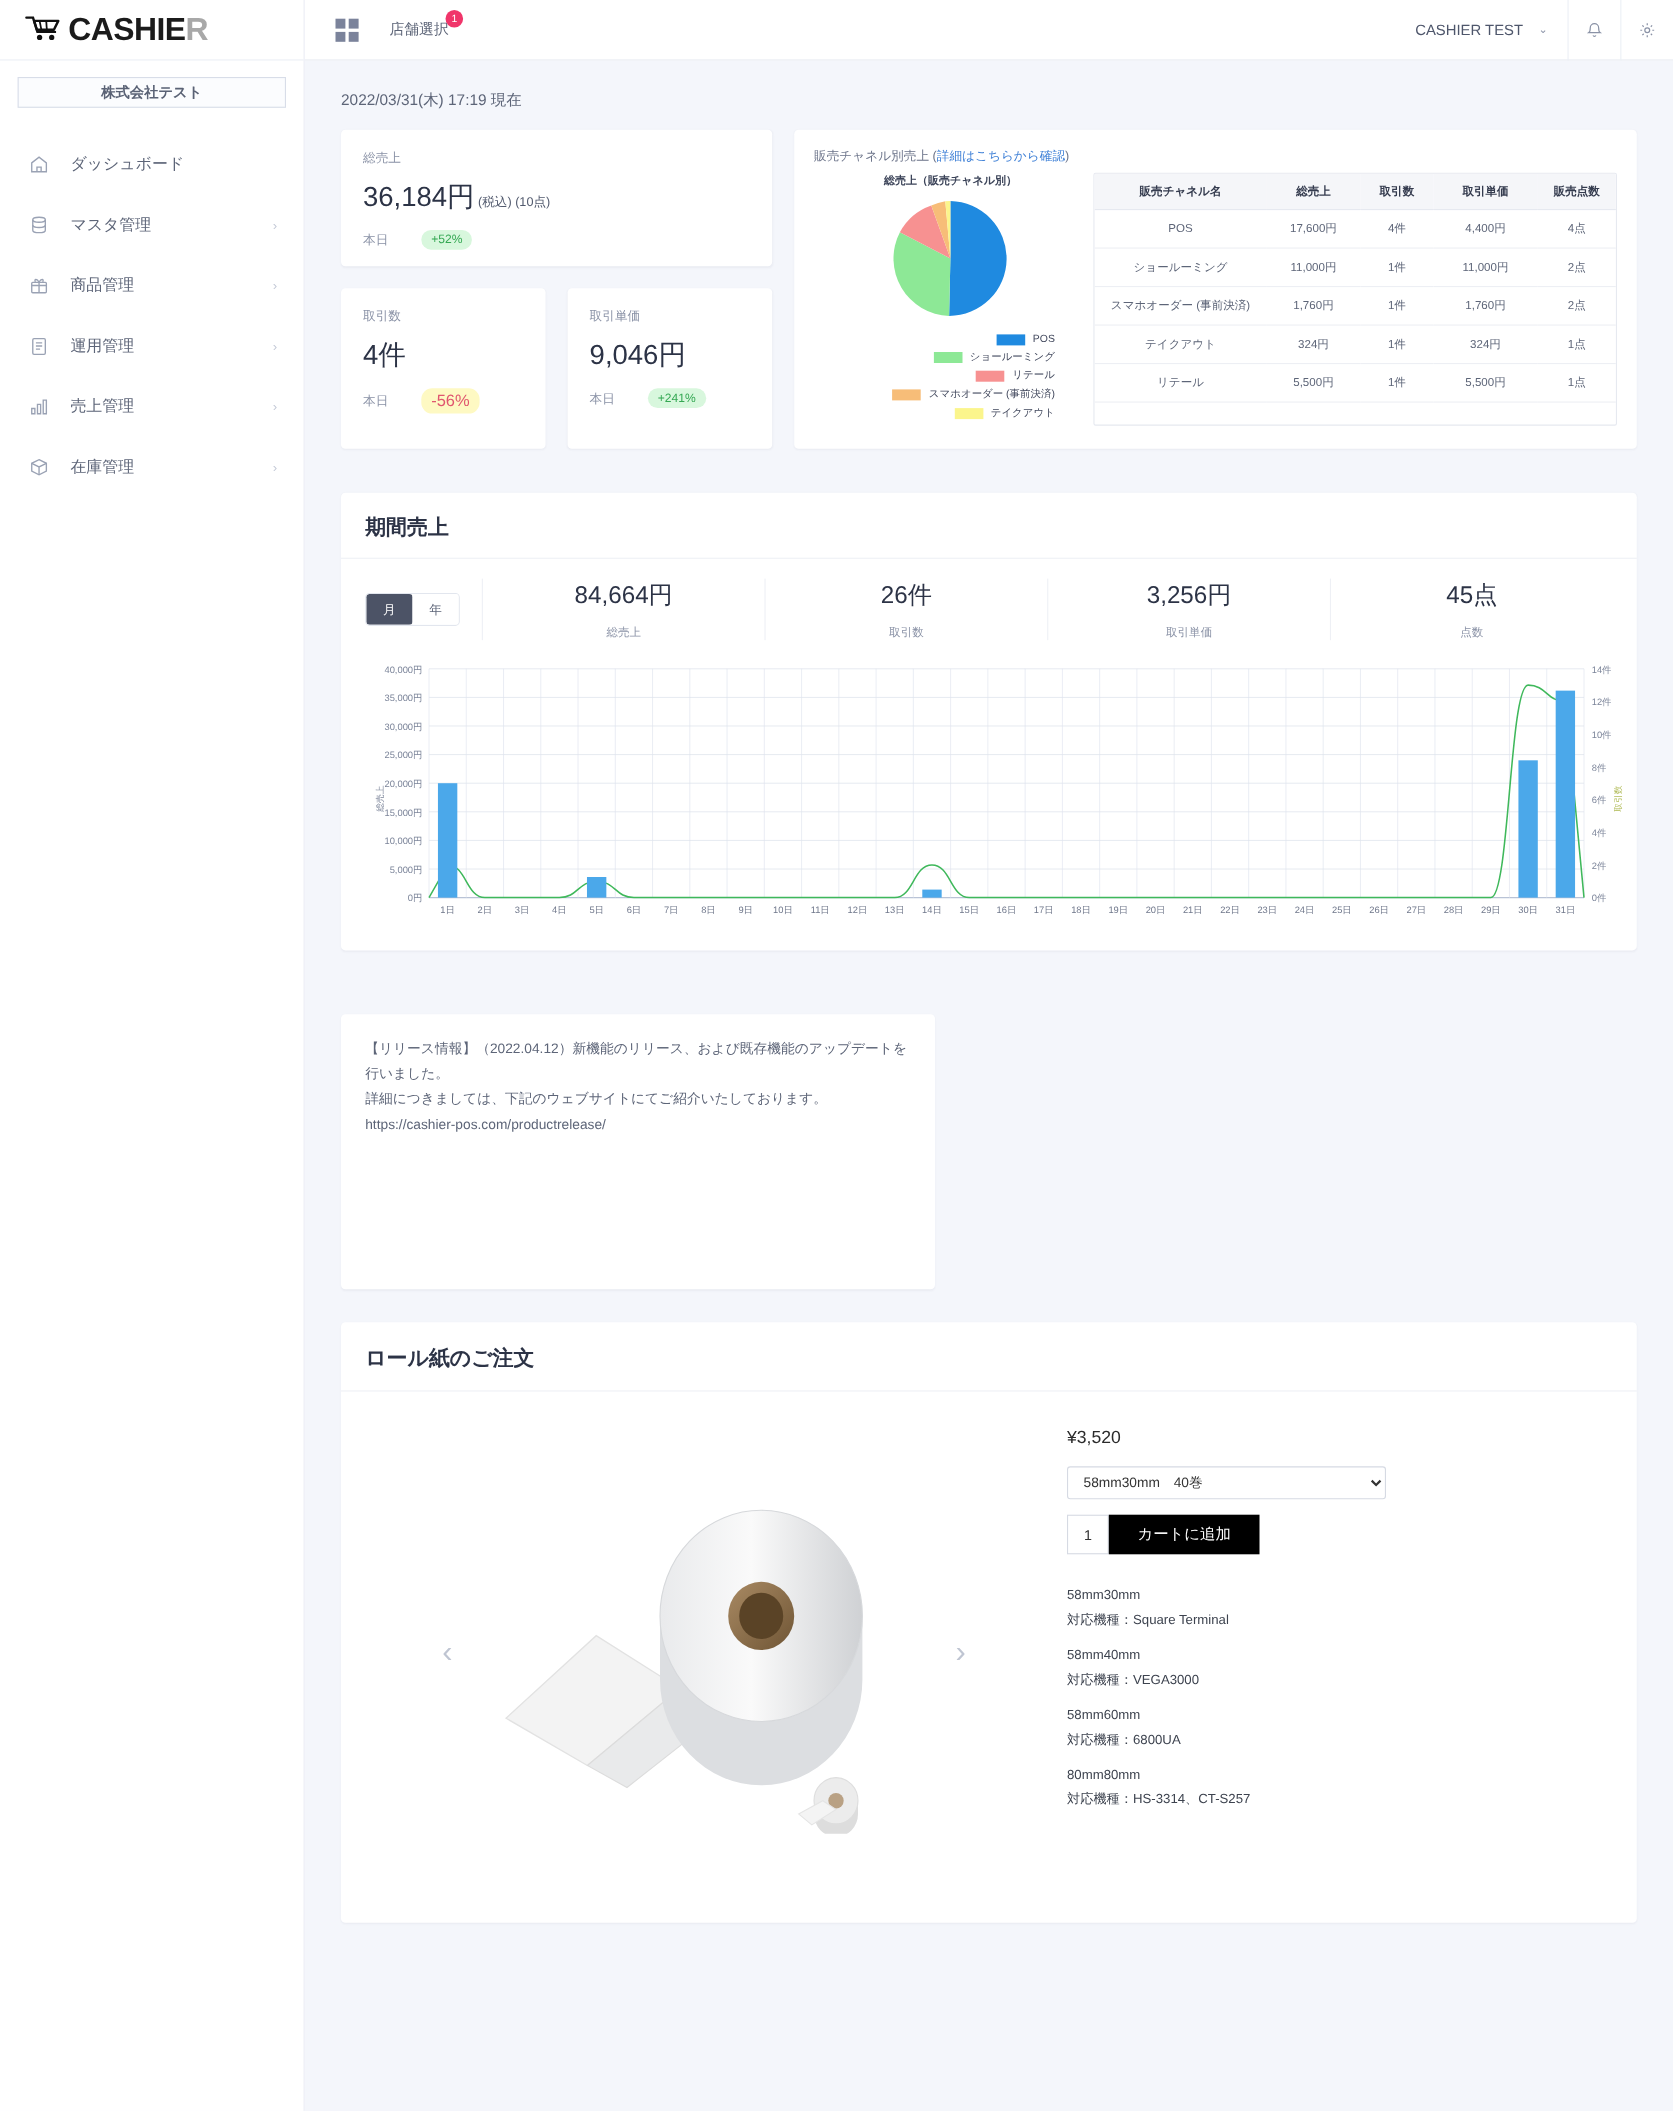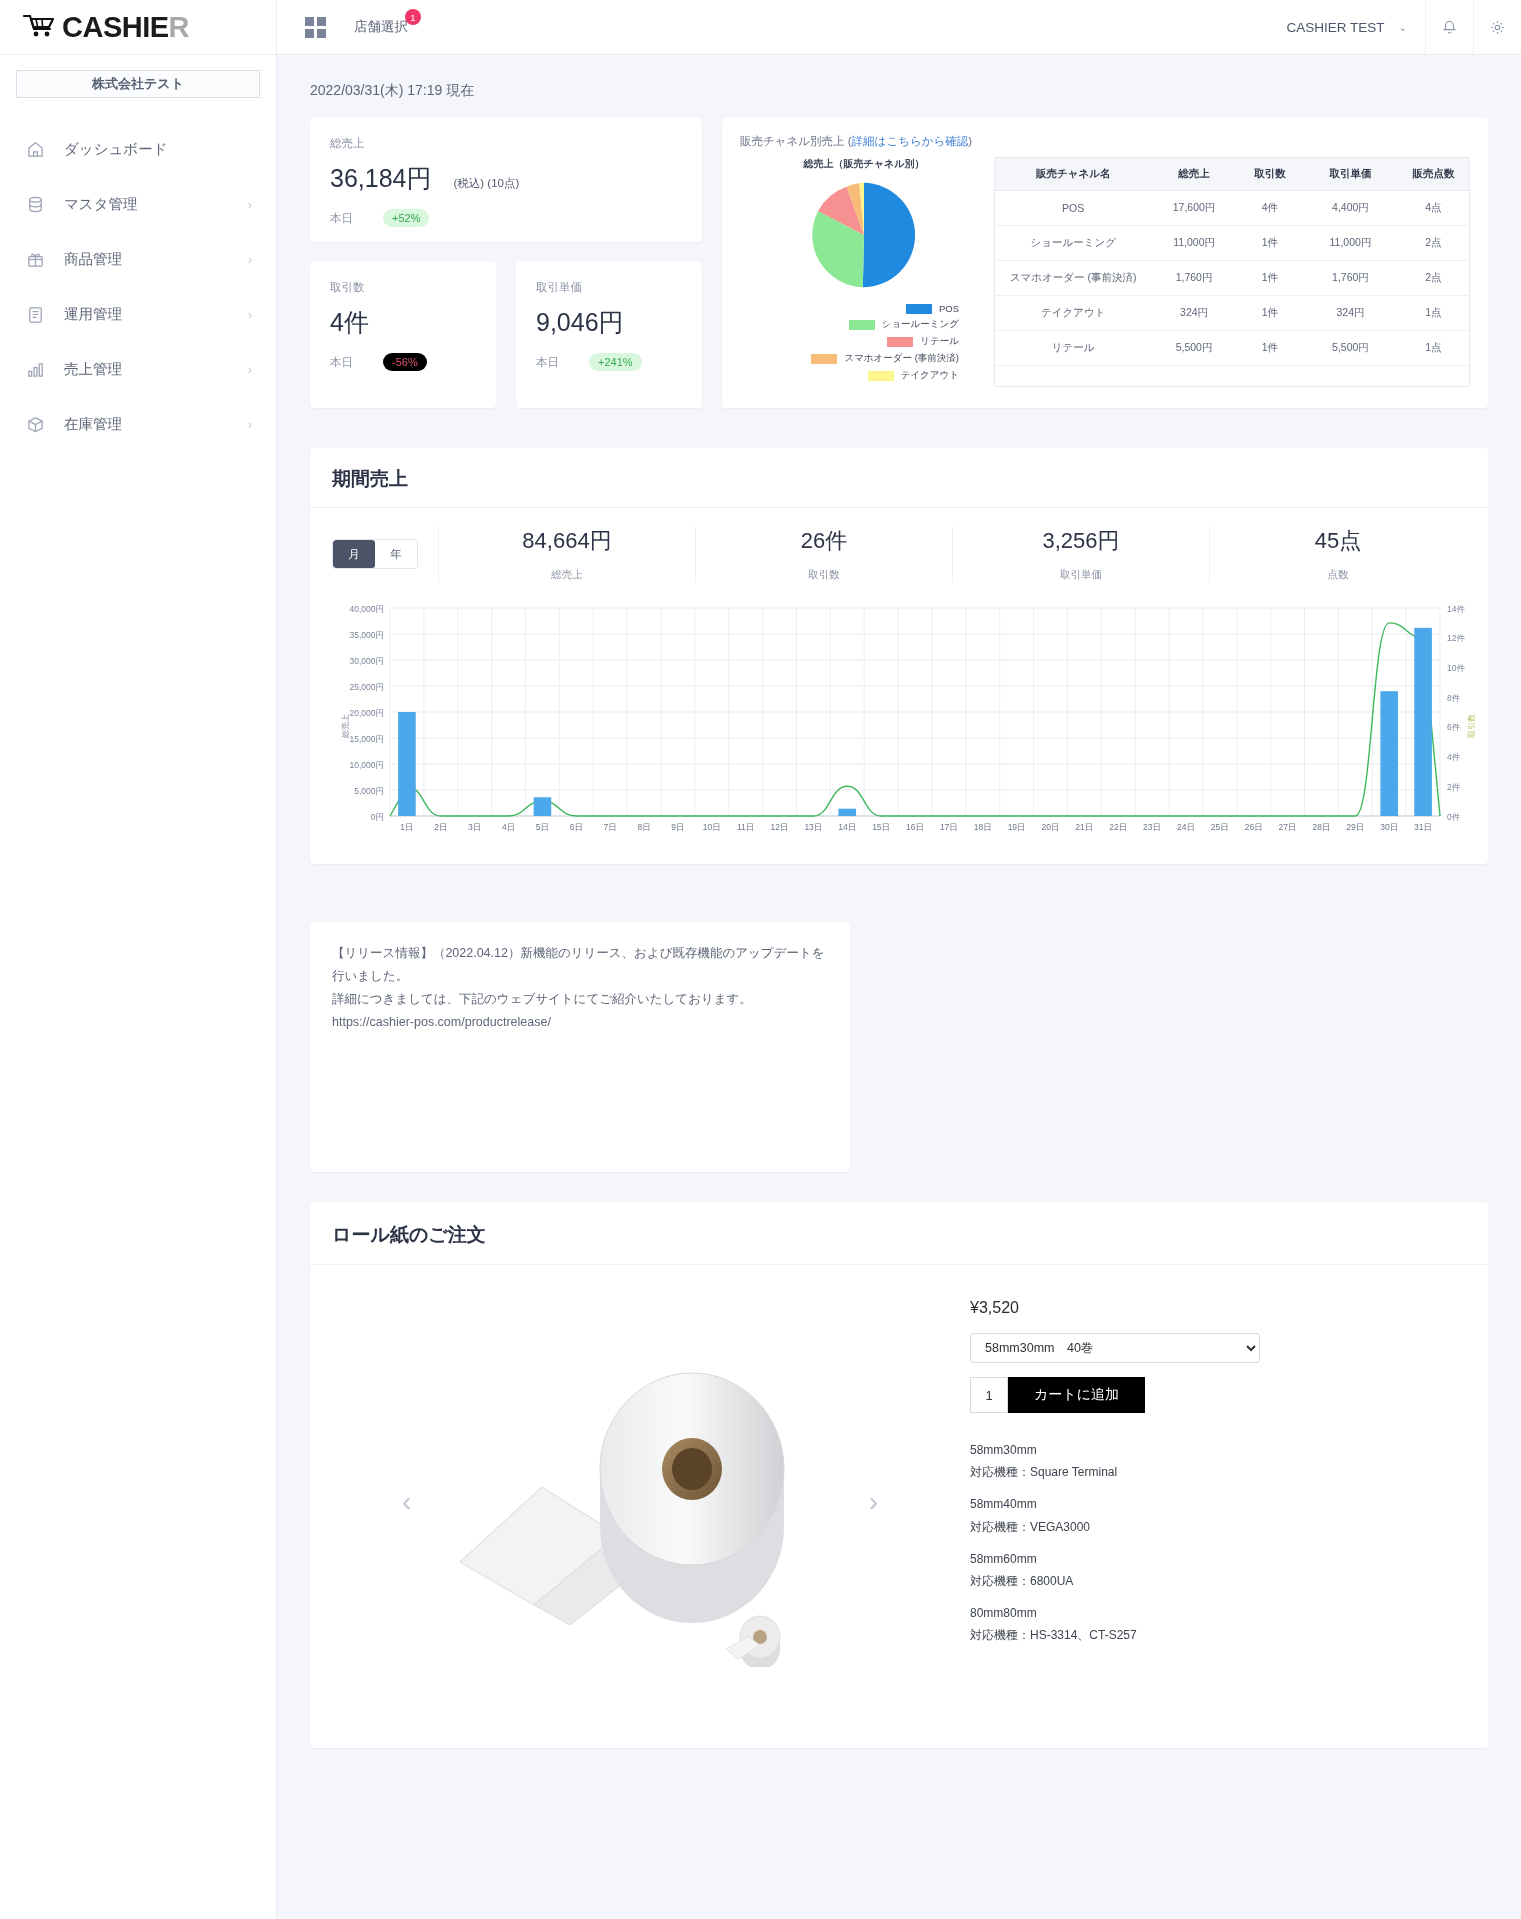--- a/index.html
+++ b/index.html
@@ -68,26 +68,26 @@
 
   .content { padding: 27px 33px 0 33px; height: 1864px; overflow: hidden; }
   .asof { font-size: 14px; color: #5d6578; margin-bottom: 18px; }
 
   
   .row1 { display: flex; gap: 20px; }
   .col-left { width: 392px; flex: 0 0 392px; }
   .card { background: #fff; border-radius: 4px; box-shadow: 0 1px 2px rgba(30,40,70,.05); }
   .kpi-big { height: 124px; padding: 18px 20px 0 20px; }
   .kpi-label { font-size: 11.5px; color: #8a92a6; margin-bottom: 11px; }
-  .kpi-main { font-size: 25px; color: #2c3346; font-weight: 500; display: flex; align-items: baseline; gap: 19px; }
+  .kpi-main { font-size: 25px; color: #2c3346; font-weight: 500; display: flex; align-items: baseline; }
   .kpi-sub { font-size: 11.5px; color: #525a6e; margin-left: 3px; font-weight: normal; }
   .kpi-foot { margin-top: 14px; display: flex; align-items: center; gap: 30px; }
   .kpi-today { font-size: 11.5px; color: #8a92a6; }
   .pill-up { background: #d8f7dd; color: #35a853; font-size: 11px; padding: 3px 9px; border-radius: 10px; }
-  .pill-down { background: #000000; color: #e0566f; font-size: 11px; padding: 3px 9px; border-radius: 10px; }
+  .pill-down { background: #fef9c3; color: #e0566f; font-size: 15px; padding: 3px 9px; border-radius: 10px; }
   .row1b { display: flex; gap: 20px; margin-top: 20px; }
   .kpi-sm { width: 186px; flex: 0 0 186px; height: 146px; padding: 18px 20px 0 20px; }
 
   .chan-card { flex: 1; padding: 16px 18px 0 18px; height: 290px; position: relative; }
   .chan-title { font-size: 11.5px; color: #6b7389; }
   .chan-title .lnk { color: #3d7fd6; }
   .chan-body { display: flex; margin-top: 8px; }
   .pie-wrap { width: 248px; flex: 0 0 248px; display: flex; flex-direction: column; align-items: center; }
   .pie-title { font-size: 10px; color: #3a4considerations; color: #3c4459; font-weight: bold; margin-bottom: 6px; }
   .legend { margin-top: 10px; font-size: 9.5px; color: #40475c; }

